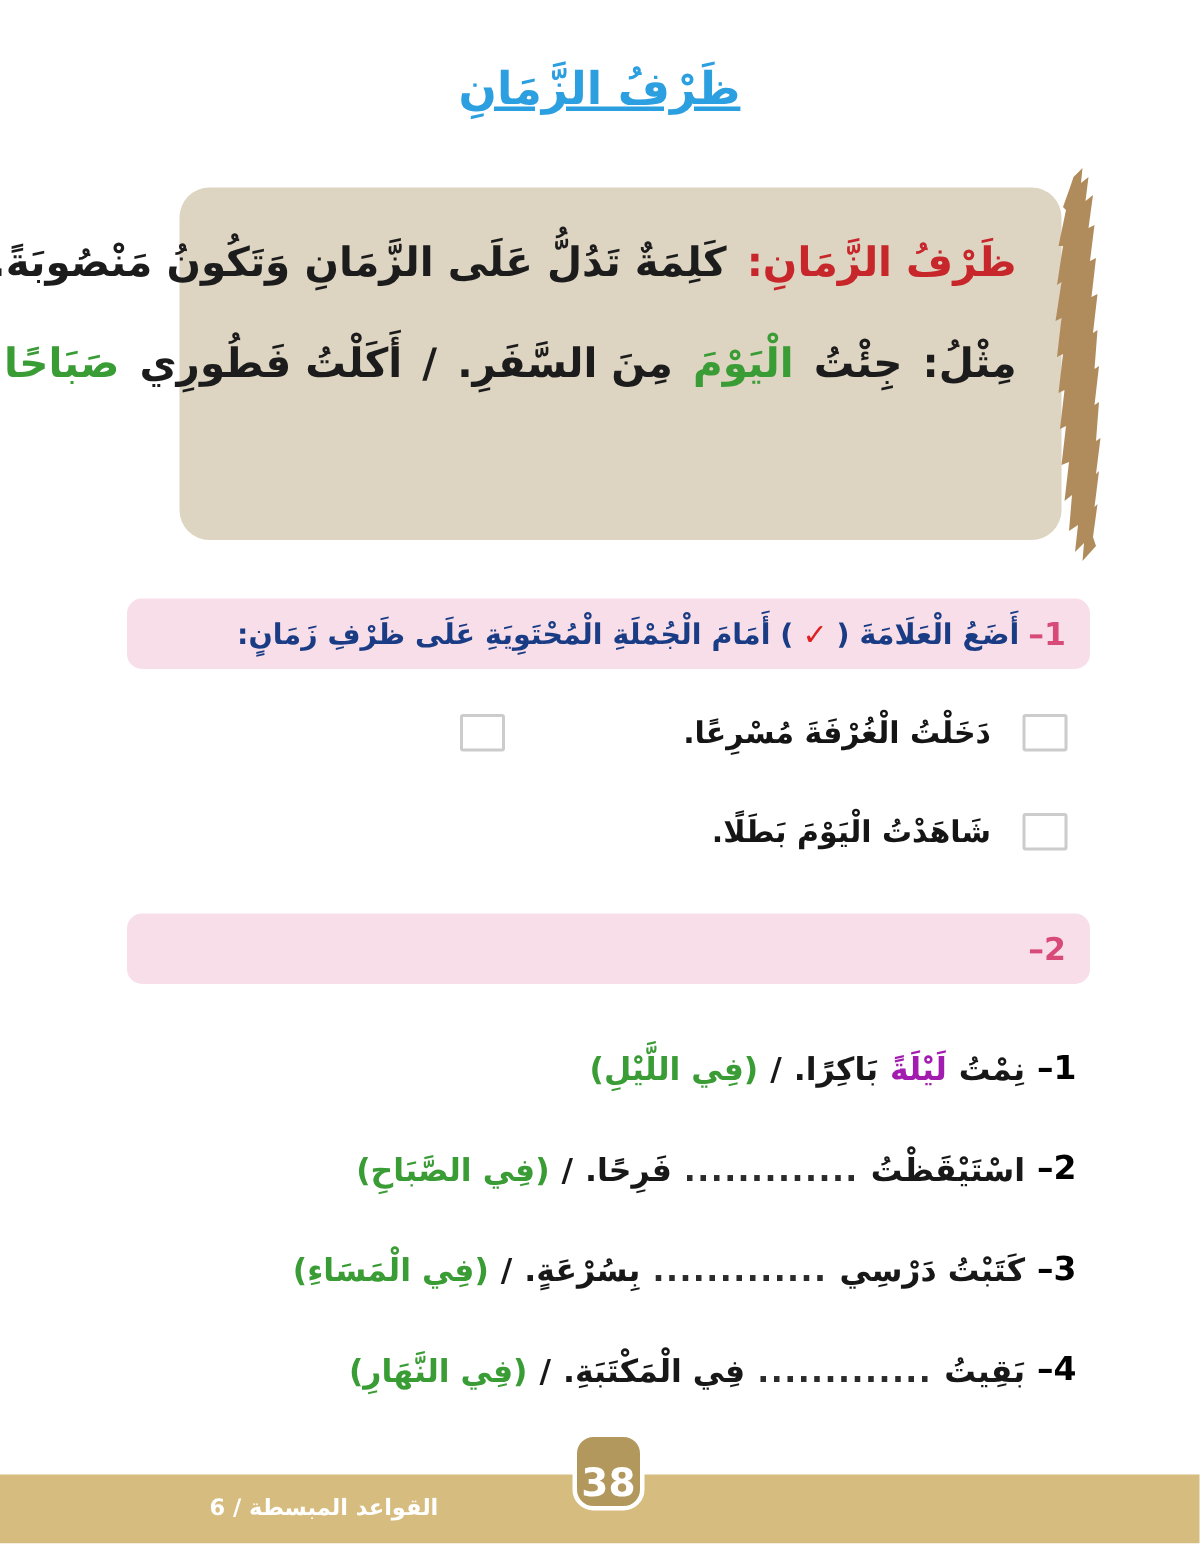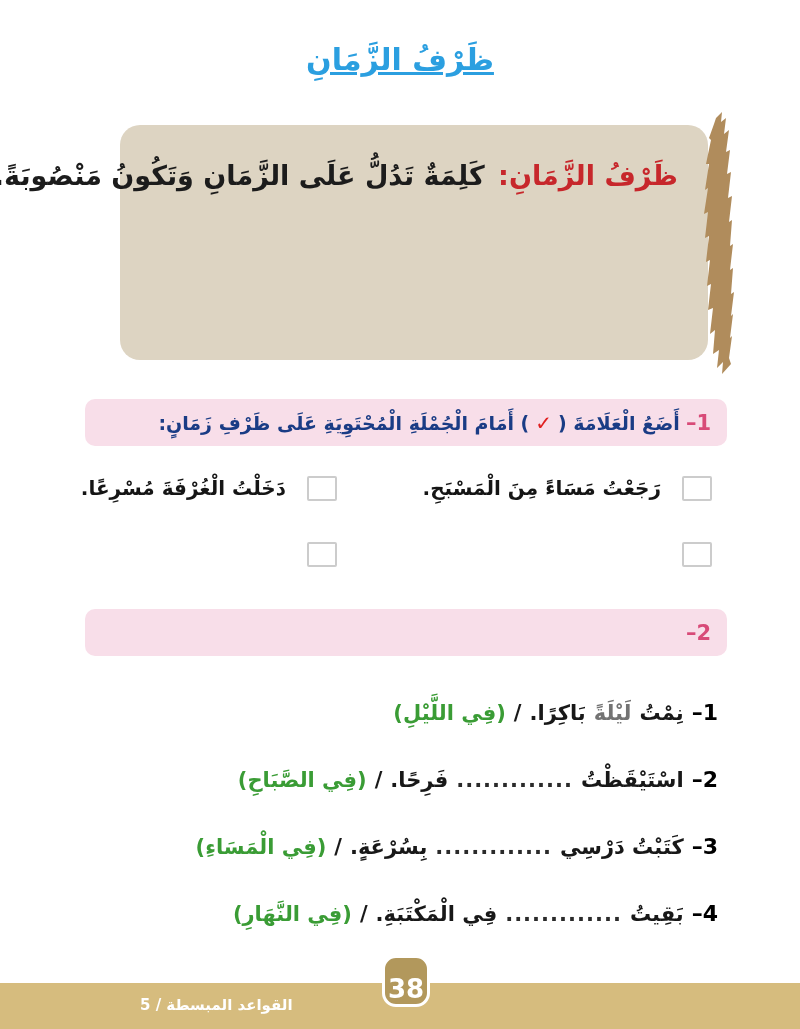--- a/index.html
+++ b/index.html
@@ -27,21 +27,21 @@
     text-align:right;
   }
   .defline {
     font-size:27px; font-weight:bold; color:#1c1c1c;
     line-height:34px; margin-bottom:33px;
     white-space:nowrap;
   }
   .defline span { margin-left:4px; }
   .red   { color:#c7272b; }
   .green { color:#3a9c35; }
-  .pink  { color:#737373; }
+  .pink  { color:#a21caf; }
   .brush { position:absolute; left:702px; top:112px; }
   .exheader {
     position:absolute; left:85px; width:642px; height:47px;
     background:#f8dee9; border-radius:10px;
     display:flex; align-items:center;
     padding-right:16px; gap:6px;
     font-size:19px; font-weight:bold; color:#1a3c85;
     white-space:nowrap;
   }
   .ex1 { top:399px; }
@@ -93,47 +93,53 @@
 </head>
 <body>
 
 <h1 class="title">ظَرْفُ الزَّمَانِ</h1>
 
 <section class="defbox">
   <p class="defline">
     <span class="red">ظَرْفُ الزَّمَانِ:</span>
     <span>كَلِمَةٌ تَدُلُّ عَلَى الزَّمَانِ وَتَكُونُ مَنْصُوبَةً.</span>
   </p>
+  <p class="defline">
+    <span>مِثْلُ:</span>
+    <span>جِئْتُ</span>
+    <span class="green">الْيَوْمَ</span>
+    <span>مِنَ السَّفَرِ.</span>
+    <span>/</span>
+    <span>أَكَلْتُ فَطُورِي</span>
+    <span class="green">صَبَاحًا</span><span>.</span>
+  </p>
 </section>
 
 <svg class="brush" width="34" height="266" viewBox="0 0 34 266" xmlns="http://www.w3.org/2000/svg">
   <path fill="#b08c5c" d="M14 6 L20 0 L19 10 L24 6 L22 22 L27 18 L24 40 L28 38 L25 62 L29 60 L26 86 L30 84 L27 110 L30 108 L28 134 L31 132 L28 158 L31 156 L29 182 L32 180 L29 204 L31 202 L28 226 L30 224 L27 246 L29 252 L20 262 L21 250 L15 256 L17 238 L11 242 L13 218 L8 222 L11 196 L6 198 L9 172 L5 174 L8 148 L4 150 L7 124 L3 126 L6 100 L2 102 L6 76 L3 78 L7 52 L4 52 L9 28 L7 26 L12 12 Z"></path>
 </svg>
 
 <div class="exheader ex1">
   <span class="exnum">1–</span>
   <span>أَضَعُ الْعَلَامَةَ (</span>
   <span class="check">✓</span>
   <span>) أَمَامَ الْجُمْلَةِ الْمُحْتَوِيَةِ عَلَى ظَرْفِ زَمَانٍ:</span>
 </div>
 
 <div class="grid1">
   <div class="sent">
     <span class="checkbox"></span>
-    <span>رَجَعْتُ مَسَاءً مِنَ الْمَسْبَحِ.</span>
-  </div>
-  <div class="sent">
-    <span class="checkbox"></span>
     <span>دَخَلْتُ الْغُرْفَةَ مُسْرِعًا.</span>
   </div>
   <div class="sent">
     <span class="checkbox"></span>
   </div>
   <div class="sent">
     <span class="checkbox"></span>
+    <span>شَاهَدْتُ الْيَوْمَ بَطَلًا.</span>
   </div>
 </div>
 
 <div class="exheader ex2">
   <span class="exnum">2–</span>
 </div>
 
 <ul class="items">
   <li class="item">
     <span class="inum">1–</span>
@@ -163,17 +169,17 @@
     <span class="inum">4–</span>
     <span>بَقِيتُ</span>
     <span class="blank">.............</span>
     <span>فِي الْمَكْتَبَةِ.</span>
     <span>/</span>
     <span class="green">(فِي النَّهَارِ)</span>
   </li>
 </ul>
 
 <div class="footerbar">
-  <span class="booktitle">القواعد المبسطة / 5</span>
+  <span class="booktitle">القواعد المبسطة / 6</span>
 </div>
 <div class="pagebadge">
   <span>38</span>
 </div>
 
 </body></html>

